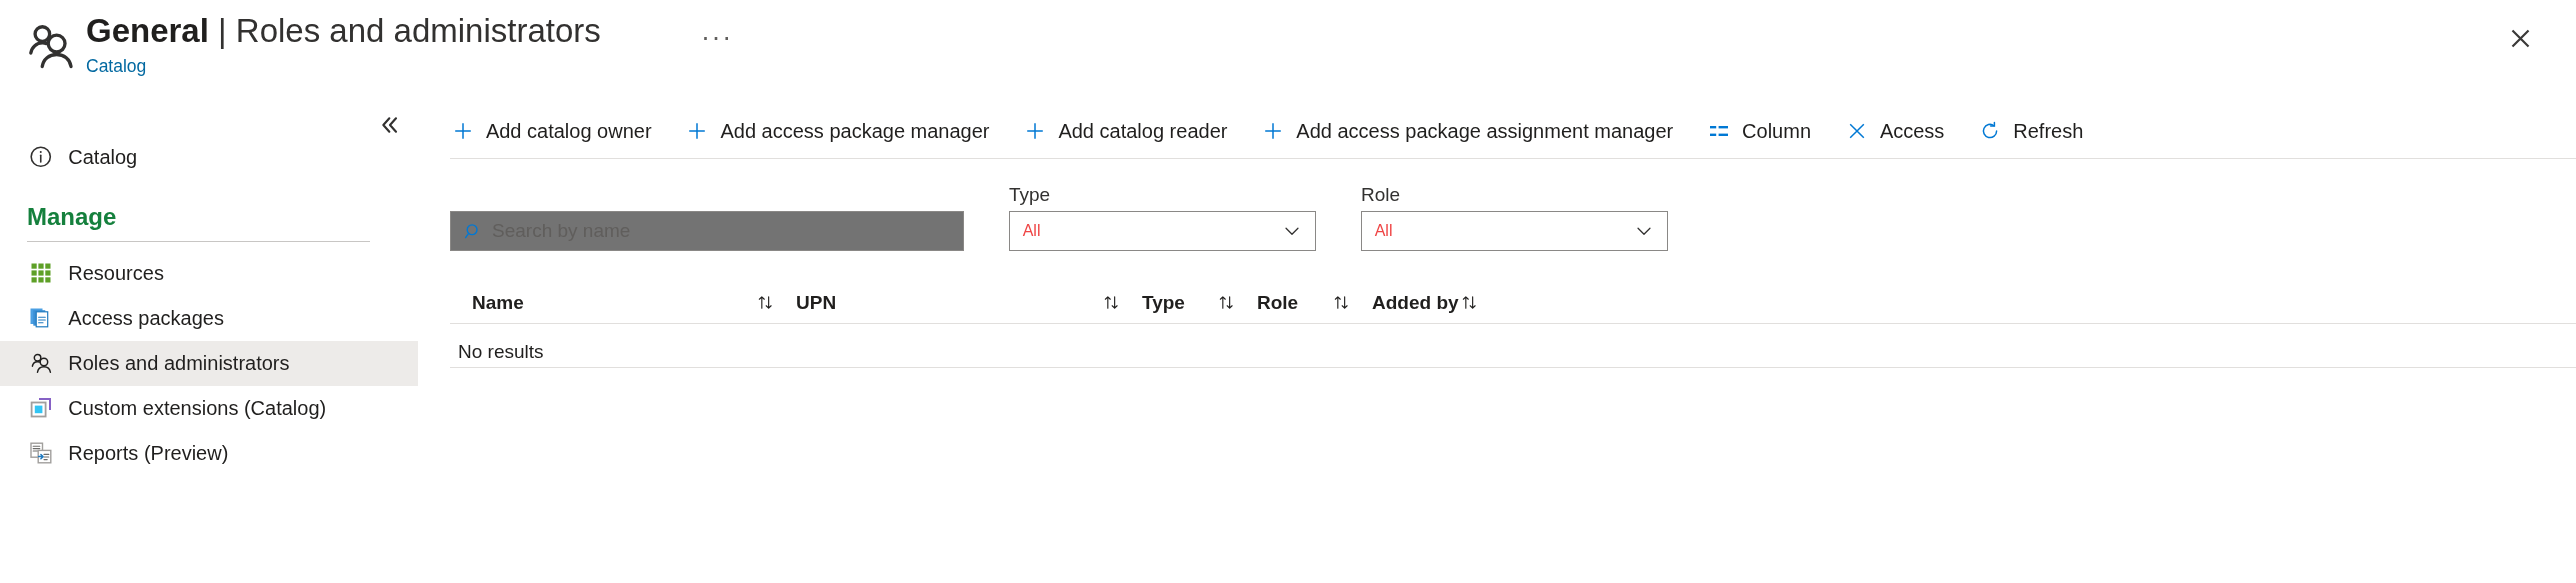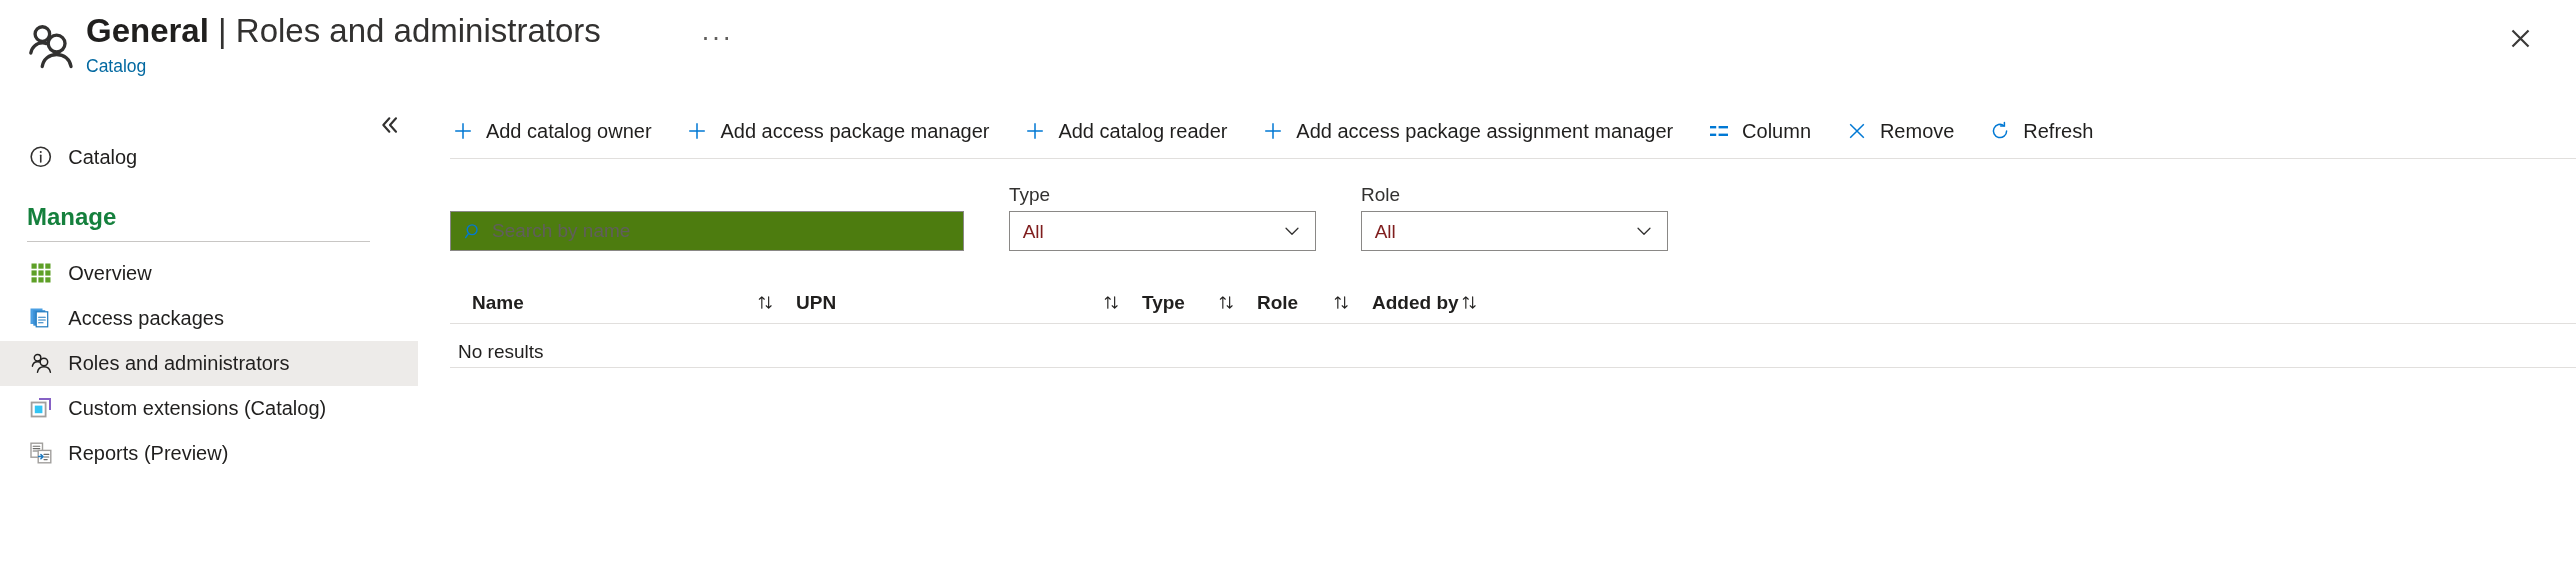--- a/index.html
+++ b/index.html
@@ -180,21 +180,21 @@
     font-size: 19px;
     color: #323130;
     margin-bottom: 7.2px;
     line-height: 1;
   }
   .search-box {
     position: relative;
     width: 514px;
     height: 40px;
     border: 0.8px solid #8a8886;
-    background: #4d7c0f;
+    background: #737373;
     box-sizing: border-box;
     display: flex;
     align-items: center;
     cursor: text;
   }
   .search-box .s-ico {
     width: 22px; height: 22px;
     margin: 0 8px 0 11px;
     flex: 0 0 22px;
     display: flex;
@@ -218,22 +218,22 @@
     width: 307px;
     height: 40px;
     border: 0.8px solid #8a8886;
     background: #fff;
     box-sizing: border-box;
     display: flex;
     align-items: center;
     cursor: pointer;
   }
   .select-value {
-    font-size: 19px;
-    color: #7f1d1d;
+    font-size: 16px;
+    color: #ef4444;
     padding-left: 12.7px;
     line-height: 1;
     flex: 1;
   }
   .select-chev {
     width: 24px; height: 24px;
     margin-right: 11px;
     flex: 0 0 24px;
     display: flex;
     align-items: center;
@@ -355,21 +355,21 @@
             <rect x="16.3" y="2.5" width="5.2" height="5.2"></rect>
             <rect x="2.5" y="9.4" width="5.2" height="5.2"></rect>
             <rect x="9.4" y="9.4" width="5.2" height="5.2"></rect>
             <rect x="16.3" y="9.4" width="5.2" height="5.2"></rect>
             <rect x="2.5" y="16.3" width="5.2" height="5.2"></rect>
             <rect x="9.4" y="16.3" width="5.2" height="5.2"></rect>
             <rect x="16.3" y="16.3" width="5.2" height="5.2"></rect>
           </g>
         </svg>
       </span>
-      <span class="nav-label">Overview</span>
+      <span class="nav-label">Resources</span>
     </div>
 
     <div class="nav-item">
       <span class="nav-ico">
         <svg viewBox="0 0 24 24" width="24" height="24">
           <rect x="1.5" y="2.5" width="12" height="15.5" fill="#4a9fe3"></rect>
           <rect x="4.3" y="4.2" width="12" height="15.5" fill="#3b8fd4"></rect>
           <rect x="7.2" y="5.8" width="11.5" height="15" fill="#ffffff" stroke="#1f7ac0" stroke-width="1.2"></rect>
           <g stroke="#1f7ac0" stroke-width="1.1" stroke-linecap="round">
             <path d="M9.6 11.3 H16.3"></path>
@@ -481,21 +481,21 @@
       </span>
       <span class="tb-label">Column</span>
     </div>
 
     <div class="tb-btn">
       <span class="tb-ico">
         <svg viewBox="0 0 24 24" width="24" height="24" fill="none" stroke="#0078d4" stroke-width="1.5">
           <path d="M5.2 5.2 L18.8 18.8 M18.8 5.2 L5.2 18.8"></path>
         </svg>
       </span>
-      <span class="tb-label">Remove</span>
+      <span class="tb-label">Access</span>
     </div>
 
     <div class="tb-btn">
       <span class="tb-ico">
         <svg viewBox="0 0 24 24" width="24" height="24" fill="none" stroke="#0078d4" stroke-width="1.5" stroke-linecap="round">
           <path d="M18.6 12a6.6 6.6 0 1 1-2.6-5.25"></path>
           <path d="M16.4 3.4 V7.1 H12.7"></path>
         </svg>
       </span>
       <span class="tb-label">Refresh</span>

